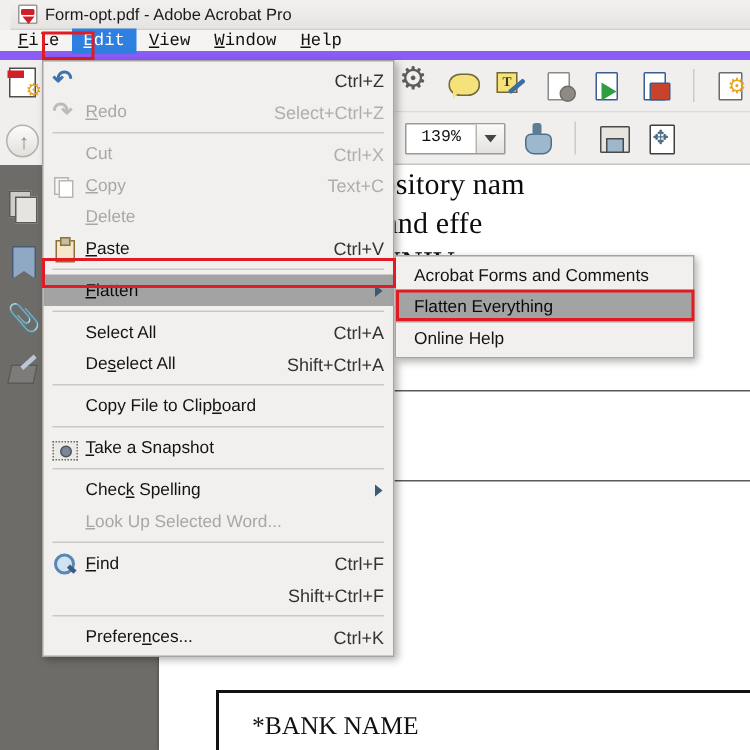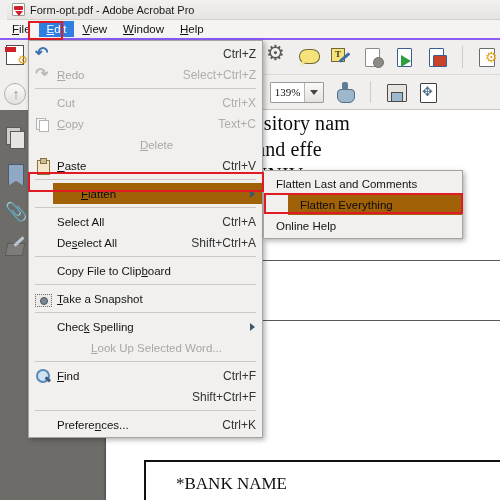--- a/index.html
+++ b/index.html
@@ -40,22 +40,22 @@
   }
   .title-text {
     font-size: 11px; color: #1a1a1a; white-space: nowrap;
     font-family: "Liberation Sans", sans-serif;
   }
 
   
   .menubar {
     position: absolute; left: 0; top: 20px; width: 500px; height: 20px;
     background: #f5f4f2;
-    border-bottom: 2px solid #8b5cf6;
-    display: flex; align-items: center; padding-left: 4px;
+    border-bottom: 6px solid #8b5cf6;
+    display: flex; align-items: center; padding-left: 4px; font-family: Liberation Mono, monospace;
   }
   .menu-item {
     font-size: 11.5px; color: #111; padding: 2px 8px;
     position: relative; white-space: nowrap;
   }
   .menu-item u { text-decoration: underline; }
   .menu-item.active {
     background: #2f7fe0; color: #ffffff;
   }
   .redbox-edit {
@@ -159,22 +159,22 @@
     content: "\2699"; position: absolute; left: 8px; top: 4px;
     font-size: 14px; color: #e8a321; line-height: 14px;
   }
 
   
   .zoom-box {
     display: flex; align-items: center; height: 21px;
     border: 1px solid #9a9a9a; background: #ffffff; border-radius: 1px;
   }
   .zoom-val {
-    width: 33px; text-align: center; font-size: 11px; color: #111;
-    font-family: Liberation Serif, serif;
+    width: 46px; text-align: center; font-size: 11px; color: #111;
+    font-family: Liberation Mono, monospace;
   }
   .zoom-arrow {
     width: 19px; height: 100%;
     border-left: 1px solid #b9b6b1;
     background: linear-gradient(#fafafa,#e4e2de);
     display: flex; align-items: center; justify-content: center;
   }
   .zoom-arrow i {
     display: block; width: 0; height: 0;
     border-left: 4px solid transparent; border-right: 4px solid transparent;
@@ -320,49 +320,48 @@
     position: absolute;
     font-family: "Liberation Serif", serif;
     font-size: 17px; color: #222;
   }
   .bankbox {
     position: absolute; border: 2px solid #111; background: #fff;
   }
   .bankname {
     position: absolute;
     font-family: "Liberation Serif", serif;
-    font-size: 17px; color: #111; white-space: nowrap; margin-left: 8px;
+    font-size: 17px; color: #111; white-space: nowrap;
   }
 
   
   .dropdown {
     position: absolute; left: 28px; top: 40px;
     width: 235px;
     background: #f1f0ee;
     border: 1px solid #a6a49f;
     box-shadow: 2px 2px 5px rgba(0,0,0,0.30);
     padding: 2px 0;
     z-index: 50;
   }
   .mi {
     position: relative; display: flex; align-items: center;
     height: 21px; padding: 0 6px 0 28px;
     font-size: 11.5px; color: #141414;
     white-space: nowrap;
   }
-  .mi.disabled { color: #a9a7a3; justify-content: center; }
+  .mi.disabled { color: #a9a7a3; }
   .mi .sc {
     margin-left: auto; padding-left: 14px;
     font-size: 12px; color: #333;
   }
   .mi.disabled .sc { color: #b0aeaa; }
   .mi.hl {
-    background: #a16207;
+    background: #a3a3a3;
     color: #0c0c0c;
-    margin-left: 24px;
   }
   .mi .arrow {
     position: absolute; right: 7px; top: 50%; margin-top: -4px;
     width: 0; height: 0;
     border-top: 4px solid transparent; border-bottom: 4px solid transparent;
     border-left: 5px solid #3a5a74;
   }
   .mi u { text-decoration: underline; }
   .msep {
     height: 1px; background: #cbc8c3; margin: 3px 6px 3px 6px;
@@ -584,21 +583,21 @@
       </div>
       <div class="msep"></div>
       <div class="mi">
         <span>Prefere<u>n</u>ces...</span>
         <span class="sc">Ctrl+K</span>
       </div>
     </div>
 
   <div class="submenu" id="flatten-submenu">
       <div class="mi">
-        <span>Flatten Last and Comments</span>
+        <span>Acrobat Forms and Comments</span>
       </div>
       <div class="mi hl">
         <span>Flatten Everything</span>
       </div>
       <div class="mi">
         <span>Online Help</span>
       </div>
     </div>
 
   <div class="redbox-edit"></div>

